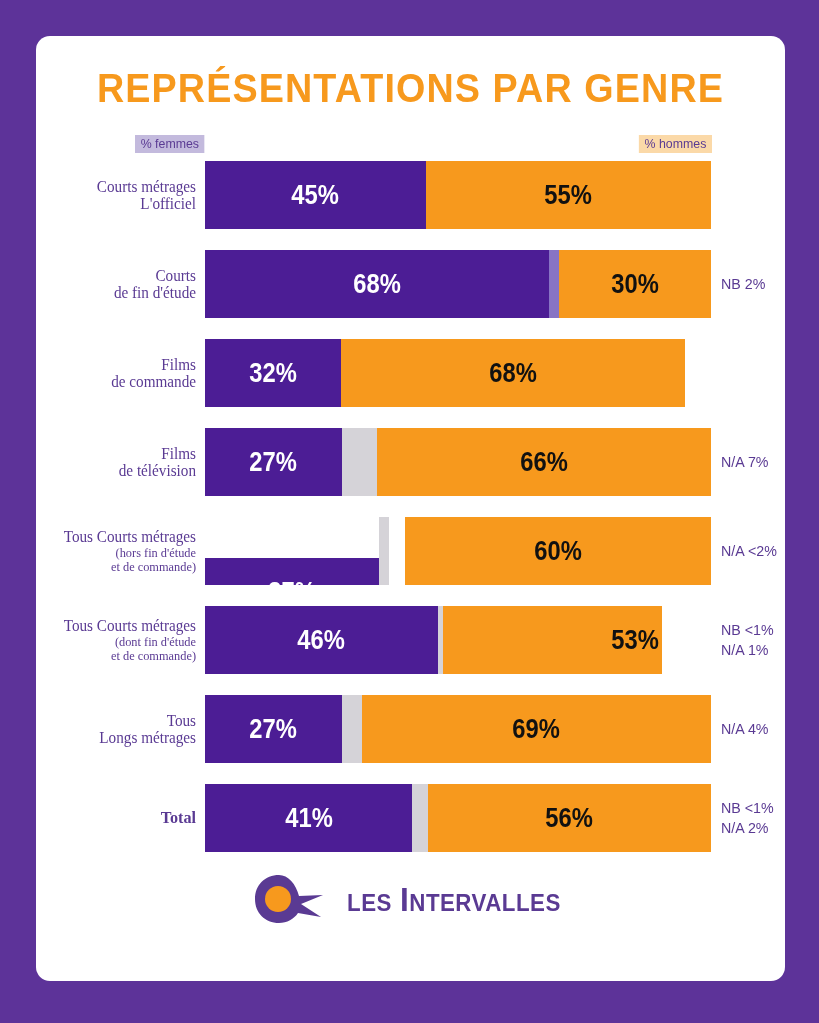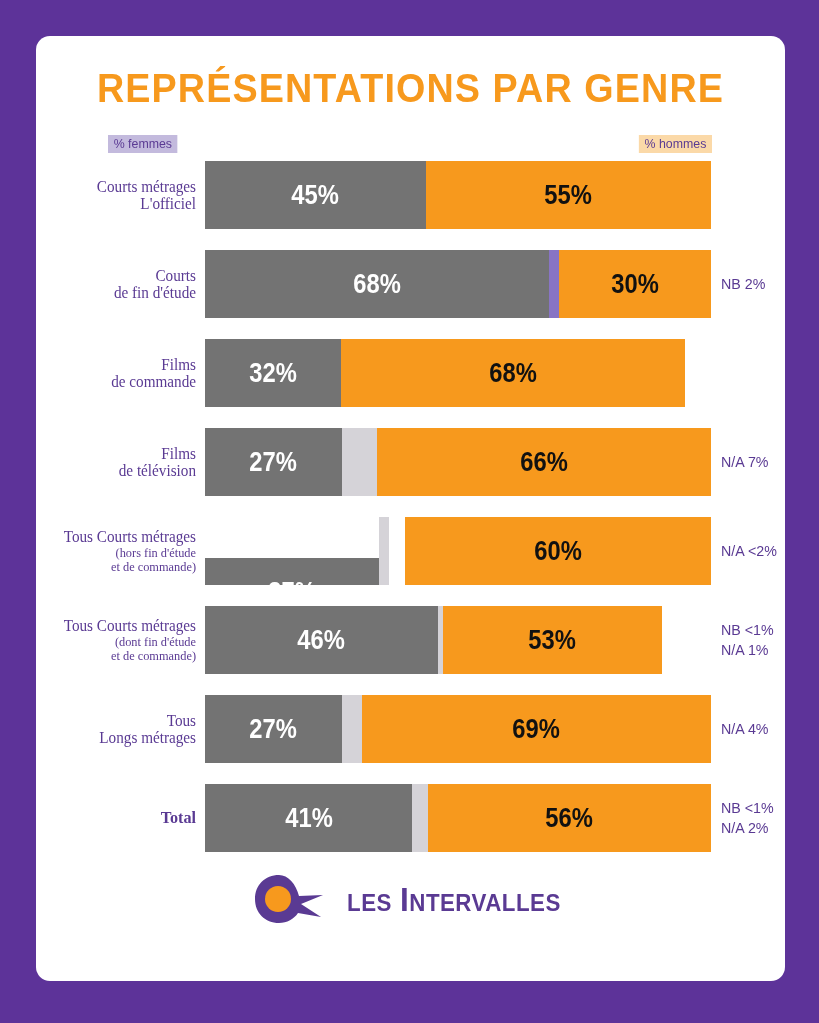--- a/index.html
+++ b/index.html
@@ -44,21 +44,21 @@
     transform: scaleX(0.92);
     transform-origin: center;
     white-space: nowrap;
   }
 
   
   .legend-row {
     position: relative;
     height: 22px;
     margin-top: 21px;
-    padding-left: 72px;
+    padding-left: 99px;
     padding-right: 73px;
     box-sizing: border-box;
   }
   .legend-inner {
     position: relative;
     height: 22px;
     display: flex;
     justify-content: space-between;
     align-items: center;
   }
@@ -118,21 +118,21 @@
     display: flex;
     overflow: hidden;
   }
   .seg {
     height: 100%;
     display: flex;
     align-items: center;
     justify-content: center;
     box-sizing: border-box;
   }
-  .seg-f { background: #737373; }
+  .seg-f { background: #4c1d95; }
   .seg-m { background: #F7991D; }
   .seg-nb { background: #8874C4; }
   .seg-na { background: #D5D3D8; }
 
   .seg-val {
     font-family: "Liberation Sans Narrow", "Liberation Sans", sans-serif;
     font-weight: bold;
     font-size: 27px;
     letter-spacing: 0px;
     transform: scaleX(0.88);
@@ -288,21 +288,21 @@
           <div class="row-label">
             <span class="l-main">Tous Courts métrages</span>
             <span class="l-sub">(dont fin d'étude</span>
             <span class="l-sub">et de commande)</span>
           </div>
           <div class="bar-track">
             <div class="seg seg-f" style="width: 232.76px;">
               <span class="seg-val">46%</span>
             </div>
             <div class="seg seg-na" style="width: 5.06px;"></div>
-            <div class="seg seg-m" style="width: 219px;">
+            <div class="seg seg-m" style="width: 219px; justify-content: flex-end;">
               <span class="seg-val">53%</span>
             </div>
           </div>
           <div class="row-note">
             <span>NB &lt;1%</span>
             <span>N/A 1%</span>
           </div>
         </div>
         <div class="bar-row">
           <div class="row-label">

